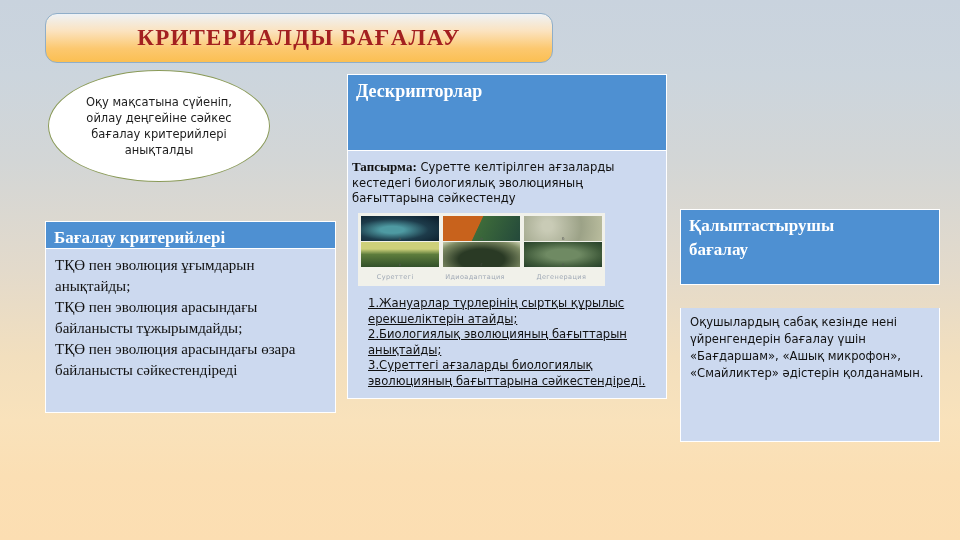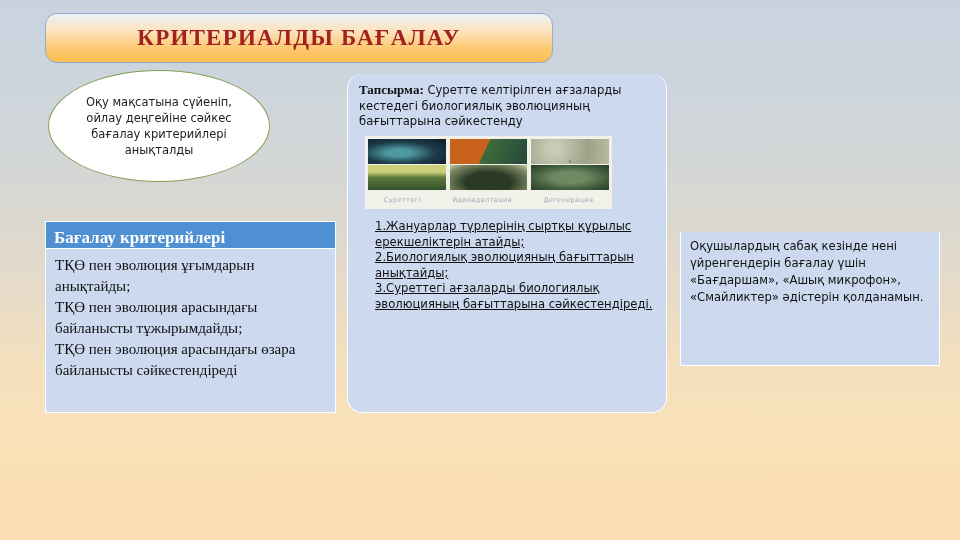--- a/index.html
+++ b/index.html
@@ -120,26 +120,25 @@
   }
 
   
   #descriptors-panel { left: 347px; top: 74px; width: 320px; }
   #descriptors-panel .panel-header {
     height: 77px;
     font-size: 18px;
     line-height: 24px;
   }
   #descriptors-panel .panel-body {
-    height: 339px;
-    padding: 8px 11px 8px 11px;
+    height: 248px;
+    padding: 8px 11px 8px 4px;
     font-family: "DejaVu Sans", sans-serif;
     font-size: 11.6px;
     line-height: 15.5px;
-    border-radius: 15px;
   }
   #task-text { white-space: pre-line; margin: 0 0 6px 0; }
   #task-label { font-weight: bold; font-family: "Liberation Serif", serif; font-size: 13px; }
   #descriptor-list { white-space: pre-line; margin: 10px 0 0 16px; text-decoration: underline; }
 
   
   #figure-block {
     width: 247px;
     margin: 2px 0 0 6px;
     background: #f1f1ea;
@@ -217,20 +216,21 @@
   </div>
 
   <div class="panel" id="criteria-panel">
     <div class="panel-header">Бағалау критерийлері</div>
     <div class="panel-body">ТҚӨ пен эволюция ұғымдарын анықтайды;
 ТҚӨ пен эволюция арасындағы байланысты тұжырымдайды;
 ТҚӨ пен эволюция арасындағы өзара байланысты сәйкестендіреді</div>
   </div>
 
   <div class="panel" id="descriptors-panel">
+    <div class="panel-header">Дескрипторлар</div>
     <div class="panel-body">
       <p id="task-text"><span id="task-label">Тапсырма:</span><span> Суретте келтірілген ағзаларды кестедегі биологиялық эволюцияның бағыттарына сәйкестенду</span></p>
 
       <div id="figure-block">
         <div id="figure-grid">
           <div class="fig-cell f1">
               <span class="fig-cap">а</span>
             </div>
           <div class="fig-cell f2">
               <span class="fig-cap">ә</span>
@@ -255,16 +255,18 @@
         </div>
       </div>
 
       <p id="descriptor-list">1.Жануарлар түрлерінің сыртқы құрылыс ерекшеліктерін атайды;
 2.Биологиялық эволюцияның бағыттарын анықтайды;
 3.Суреттегі ағзаларды биологиялық эволюцияның бағыттарына сәйкестендіреді.</p>
     </div>
   </div>
 
   <div class="panel" id="formative-panel">
+    <div class="panel-header">Қалыптастырушы
+бағалау</div>
     <div class="panel-body">Оқушылардың сабақ кезінде нені үйренгендерін бағалау үшін «Бағдаршам», «Ашық микрофон», «Смайликтер» әдістерін қолданамын.</div>
   </div>
 
 </div>
 
 </body></html>

